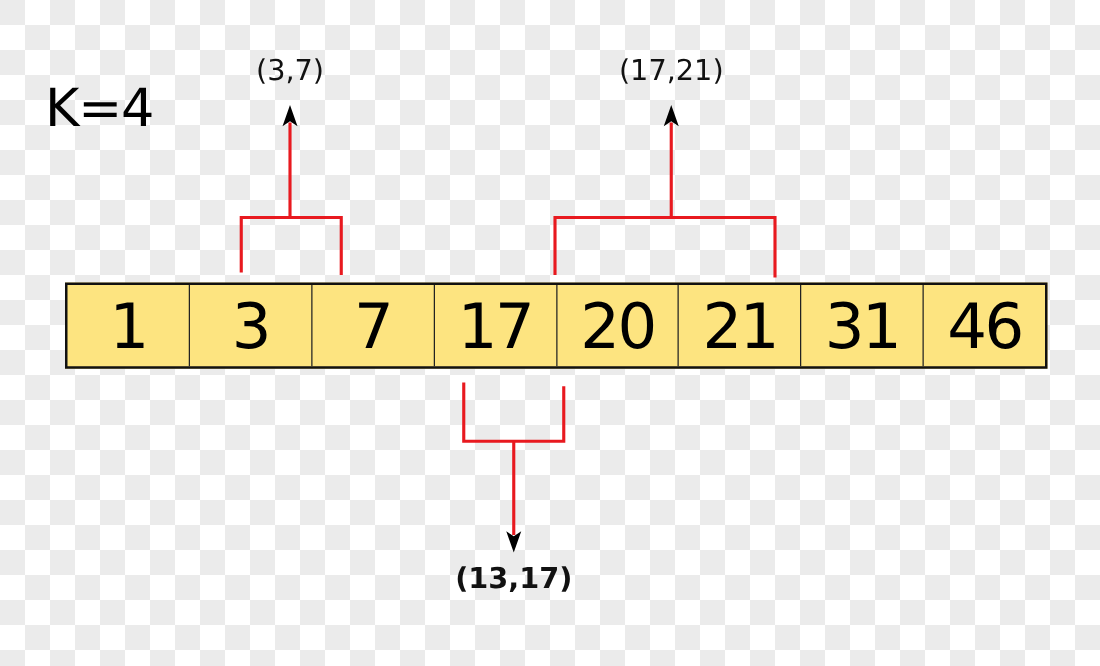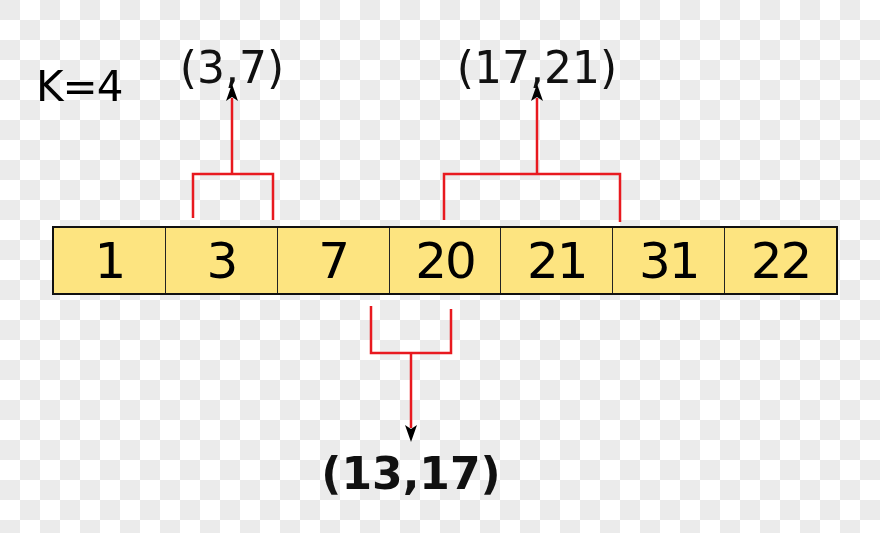--- a/index.html
+++ b/index.html
@@ -11,21 +11,21 @@
       linear-gradient(45deg, #ebebeb 25%, transparent 25%, transparent 75%, #ebebeb 75%);
     background-size:40px 40px;
     background-position:20px 0, 0 20px;
     font-family:"DejaVu Sans", "Liberation Sans", sans-serif;
   }
   .k-label {
     position:absolute; left:36px; top:66px;
     font-size:42px; line-height:1; color:#000; letter-spacing:-1px;
   }
   .pair-label {
-    position:absolute; font-size:44px; line-height:1; color:#111;
+    position:absolute; font-size:23px; line-height:1; color:#111;
     transform:translateX(-50%); white-space:nowrap;
   }
   .array {
     position:absolute; left:52px; top:226px; width:786px; height:69px;
     display:flex; box-sizing:border-box; border:2px solid #111;
     background:#fde480;
   }
   .cell {
     flex:1 1 0; box-sizing:border-box; border-right:1.5px solid #222;
     display:flex; align-items:center; justify-content:center;
@@ -61,17 +61,18 @@
     <polyline points="371,306 371,353 451,353 451,309"></polyline>
     <line x1="411" y1="353" x2="411" y2="428"></line>
   </g>
   <polygon points="411,442 405,425 411,429 417,425" fill="#000"></polygon>
 </svg>
 
 <div class="array">
   <div class="cell">1</div>
   <div class="cell">3</div>
   <div class="cell">7</div>
+  <div class="cell">17</div>
   <div class="cell">20</div>
   <div class="cell">21</div>
   <div class="cell">31</div>
-  <div class="cell">22</div>
+  <div class="cell">46</div>
 </div>
 
 </body></html>

